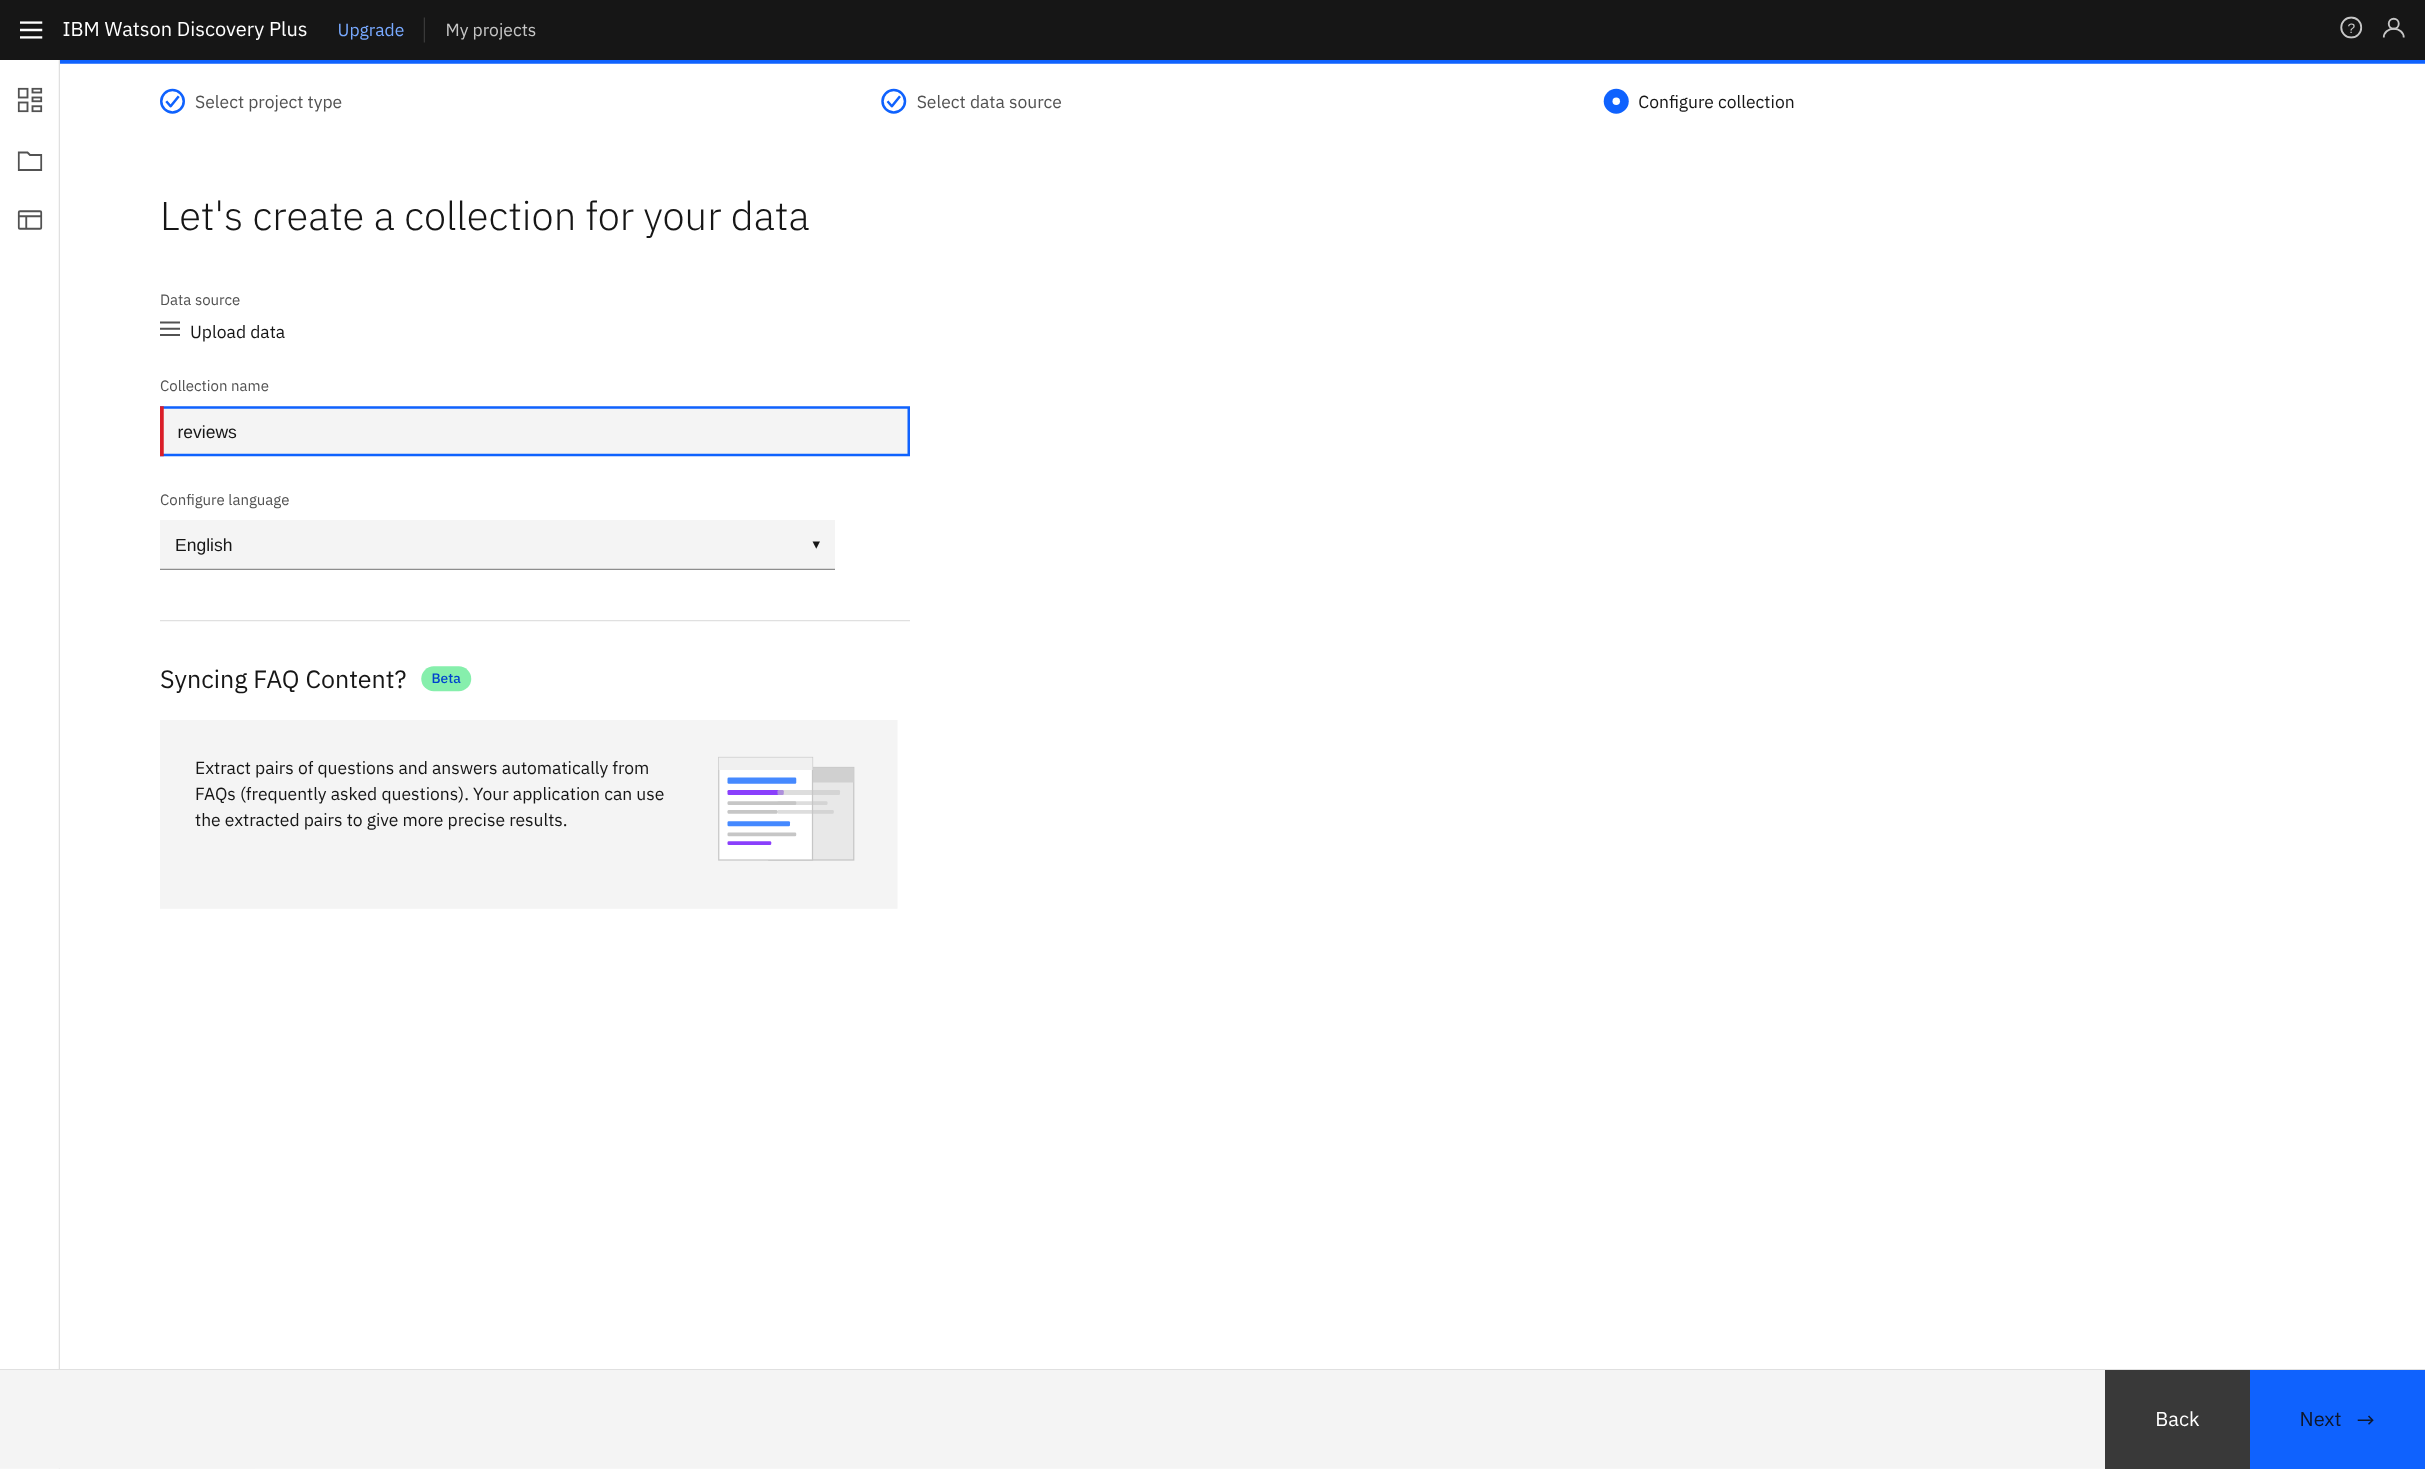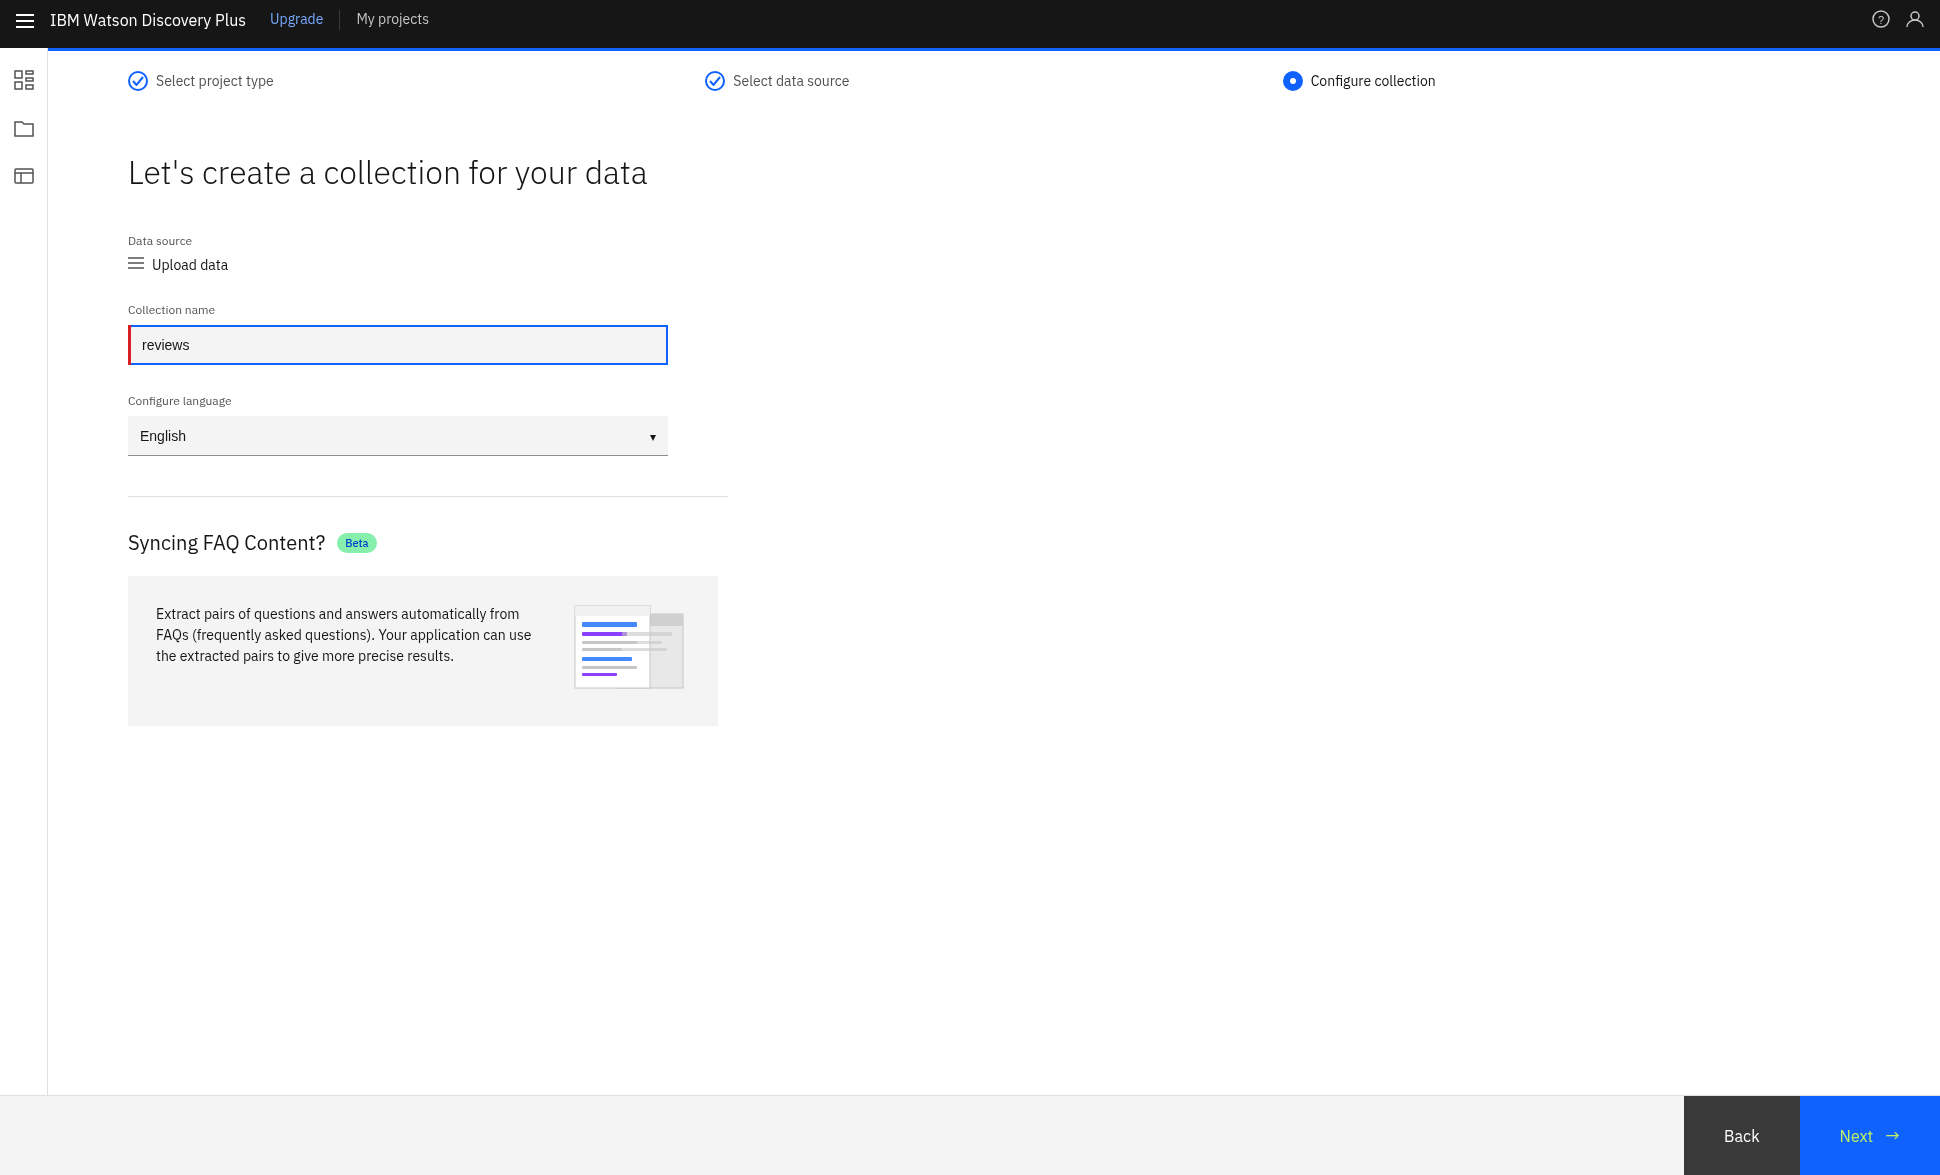--- a/index.html
+++ b/index.html
@@ -1,24 +1,24 @@
 <!DOCTYPE html>
 <html><head>
   <meta charset="utf-8">
   <style>
     * { box-sizing: border-box; margin: 0; padding: 0; }
     body { font-family: 'IBM Plex Sans', Arial, sans-serif; background: #f4f4f4; height: 1175px; overflow: hidden; }
 
     
     .topnav {
       display: flex;
-      align-items: flex-start;
+      align-items: center;
       background: #161616;
       height: 48px;
-      padding: 10px 16px;
+      padding: 0 16px;
       color: #fff;
       position: fixed;
       top: 0; left: 0; right: 0;
       z-index: 100;
     }
     .topnav-menu-icon {
       color: #fff;
       font-size: 18px;
       margin-right: 16px;
       cursor: pointer;
@@ -170,21 +170,21 @@
       gap: 8px;
       margin-bottom: 28px;
       color: #161616;
       font-size: 14px;
     }
     .data-source-icon {
       color: #525252;
       font-size: 14px;
     }
     .collection-name-input {
-      width: 540px;
+      width: 600px;
       height: 40px;
       border: 2px solid #0f62fe;
       outline: none;
       padding: 0 12px;
       font-size: 14px;
       color: #161616;
       background: #f4f4f4;
       display: block;
     }
     .collection-name-input-wrapper {
@@ -290,21 +290,21 @@
       color: #fff;
       border: none;
       height: 80px;
       padding: 0 40px;
       font-size: 16px;
       cursor: pointer;
       font-family: inherit;
     }
     .btn-next {
       background: #0f62fe;
-      color: #bef264;
+      color: #0f172a;
       border: none;
       height: 80px;
       padding: 0 40px;
       font-size: 16px;
       cursor: pointer;
       font-family: inherit;
       display: flex;
       align-items: center;
       gap: 12px;
     }

